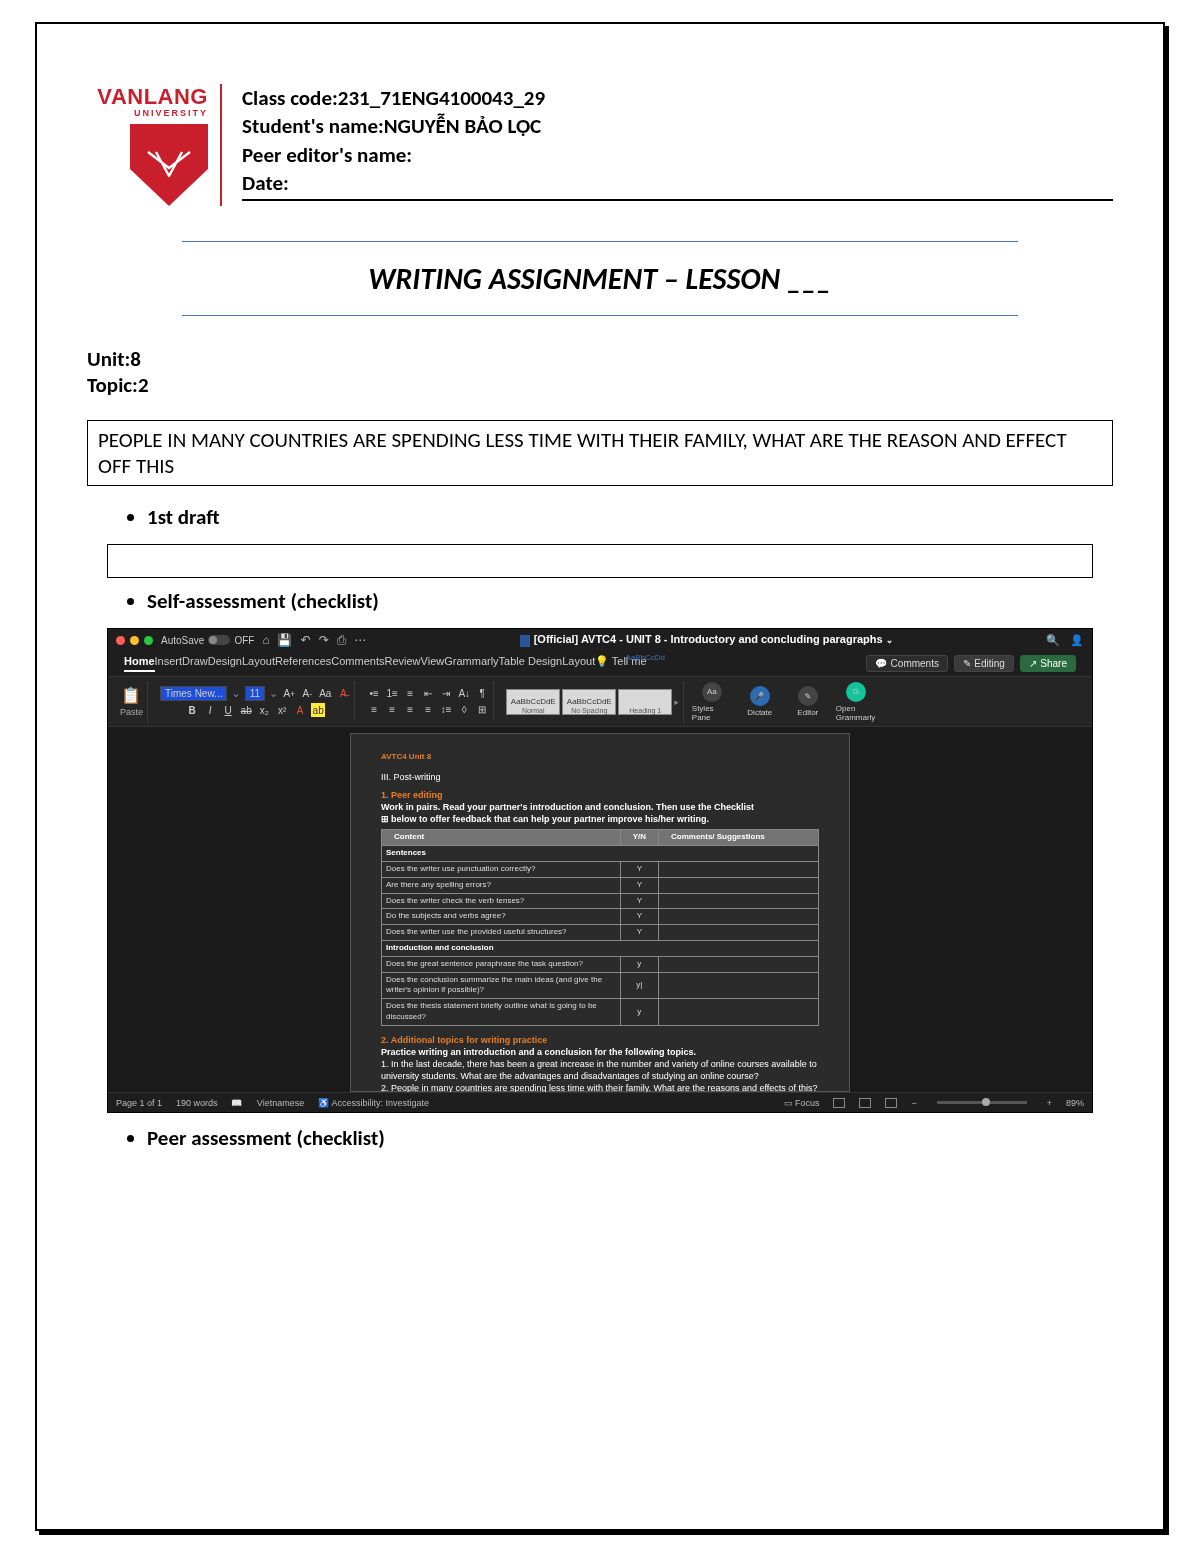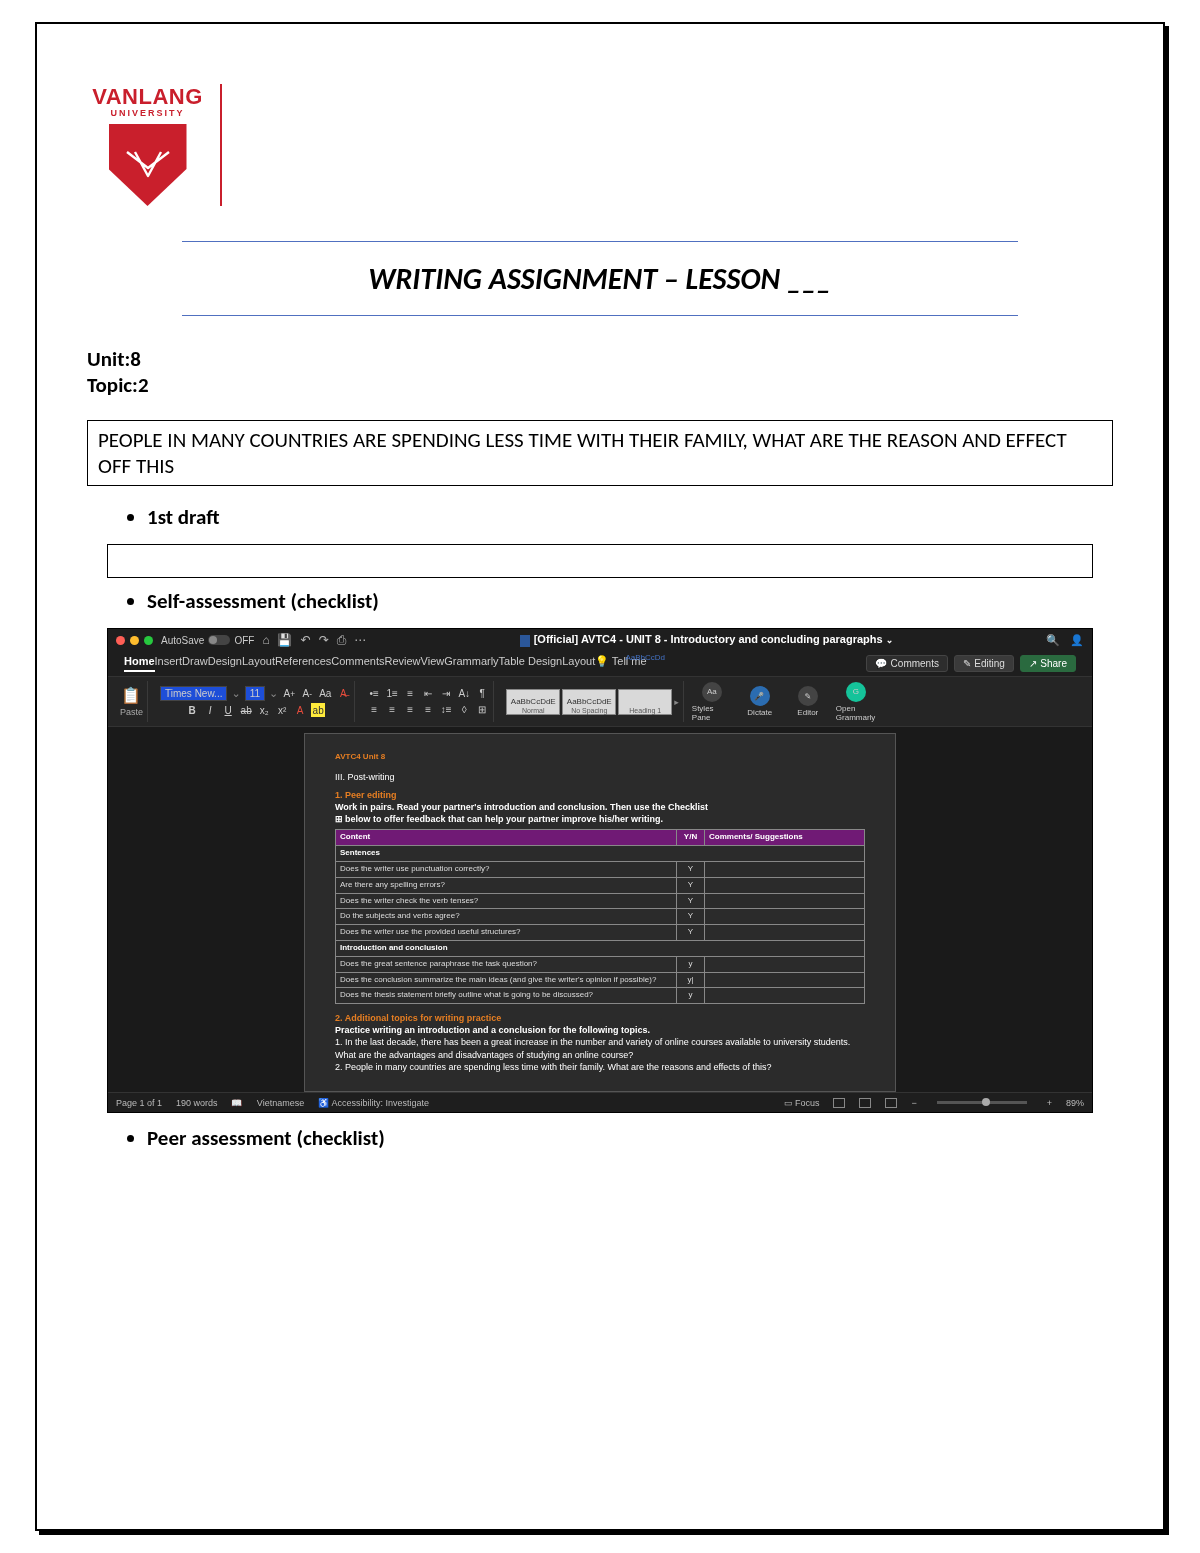--- a/index.html
+++ b/index.html
@@ -12,21 +12,21 @@
   }
   .page-frame {
     position: absolute;
     top: 22px; left: 35px; right: 35px; bottom: 22px;
     border: 2px solid #000;
     box-shadow: 4px 4px 0 #000;
     background: #fff;
     padding: 60px 50px 40px 50px;
   }
   .header-row { display: flex; gap: 20px; margin-bottom: 35px; }
-  .logo-cell { width: 135px; display: flex; flex-direction: column; align-items: center; border-right: 2px solid #c91f2c; padding-right: 12px; }
+  .logo-cell { width: 135px; display: flex; flex-direction: column; align-items: flex-end; border-right: 2px solid #c91f2c; padding-right: 12px; }
   .logo-text { color: #c91f2c; font-weight: 800; font-size: 22px; letter-spacing: 0.5px; font-family: Arial, sans-serif; }
   .logo-sub { color: #c91f2c; font-weight: 700; font-size: 9px; letter-spacing: 2px; font-family: Arial, sans-serif; margin-top: -2px; }
   .shield {
     width: 78px; height: 82px; background: #c91f2c; margin-top: 6px;
     clip-path: polygon(0 0, 100% 0, 100% 55%, 50% 100%, 0 55%);
     display:flex; align-items:center; justify-content:center;
   }
   .shield svg { width: 46px; height: 30px; }
   .info-block { flex: 1; font-size: 21px; font-weight: 700; color:#000; }
   .info-block div { line-height: 1.35; }
@@ -68,25 +68,25 @@
   .r-row{display:flex;gap:4px;align-items:center;color:#ccc;font-size:11px;}
   .r-row .sel{background:#1d4ed8;border:1px solid #444;padding:1px 4px;font-size:10px;}
   .ribbon-btn{width:14px;height:14px;display:inline-flex;align-items:center;justify-content:center;color:#ccc;font-size:10px;}
   .style-chip{background:#d9d9d9;color:#333;font-size:8px;width:54px;height:26px;display:flex;flex-direction:column;align-items:center;justify-content:flex-end;border:1px solid #888;}
   .style-chip .lbl{font-size:7px;color:#555;margin-top:1px;}
   .style-chip.h1{color:#4472c4;gap:44px;}
   .big-ribbon-btn{display:flex;flex-direction:column;align-items:center;font-size:8px;color:#ccc;gap:2px;width:40px;}
   .bb-icon{width:20px;height:20px;border-radius:50%;display:flex;align-items:center;justify-content:center;}
   .bb-icon.blue{background:#2b6cb0;} .bb-icon.gray{background:#444;} .bb-icon.green{background:#15c39a;}
   .w-doc-area{flex:1;background:#1a1a1a;overflow:hidden;display:flex;justify-content:center;padding-top:6px;}
-  .w-doc-page{width:592px;background:#2b2b2b;border:1px solid #555;padding:18px 30px;color:#e8e8e8;font-size:9px;line-height:1.35;}
+  .w-doc-page{width:500px;background:#2b2b2b;border:1px solid #555;padding:18px 30px;color:#e8e8e8;font-size:9px;line-height:1.35;}
   .doc-orange{color:#e67e22;font-weight:600;}
   .doc-white{color:#fff;}
   .chk-table{width:100%;border-collapse:collapse;margin:4px 0 8px 0;}
-  .chk-table th{background:#701a75;color:#fff;font-size:8px;font-weight:600;padding:2px 4px;border:1px solid #888;text-align:left;}
+  .chk-table th{background:#737373;color:#fff;font-size:8px;font-weight:600;padding:2px 12px;border:1px solid #888;text-align:left;}
   .chk-table td{border:1px solid #888;font-size:8px;padding:2px 4px;color:#ddd;}
   .chk-table td.yn{text-align:center;width:28px;}
   .chk-table td.sug{width:160px;}
   .chk-table td.hdr{font-weight:700;color:#fff;}
   .w-status{display:flex;align-items:center;height:20px;background:#1e1e1e;border-top:1px solid #333;padding:0 8px;font-size:9px;color:#bbb;gap:14px;}
   .w-status .spacer{flex:1;}
   .zoom-slider{width:90px;height:3px;background:#555;position:relative;margin:0 6px;}
   .zoom-slider::after{content:"";position:absolute;width:8px;height:8px;background:#aaa;border-radius:50%;top:-3px;left:50%;}
   .status-ico{display:inline-block;width:12px;height:10px;border:1px solid #888;}
 </style>
@@ -97,20 +97,27 @@
 
   <div class="header-row">
     <div class="logo-cell">
       <div class="logo-text">VANLANG</div>
       <div class="logo-sub">UNIVERSITY</div>
       <div class="shield">
         <svg viewBox="0 0 46 30">
             <path d="M2 2 L23 18 L44 2 M10 2 L23 26 L36 2" stroke="#fff" stroke-width="2.4" fill="none" stroke-linejoin="round"></path>
           </svg>
       </div>
+    </div>
+    <div class="info-block">
+      <div><span>Class code:</span><span>231_71ENG4100043_29</span></div>
+      <div><span>Student's name:</span><span>NGUYỄN BẢO LỘC</span></div>
+      <div><span>Peer editor's name:</span><span></span></div>
+      <div><span>Date:</span><span></span></div>
+      <hr class="info-hr">
     </div>
   </div>
 
   <div class="title-band">
     <div class="title-text">WRITING ASSIGNMENT – LESSON ___</div>
   </div>
 
   <div class="unit-block">
     <div><span>Unit:</span><span>8</span></div>
     <div><span>Topic:</span><span>2</span></div>

